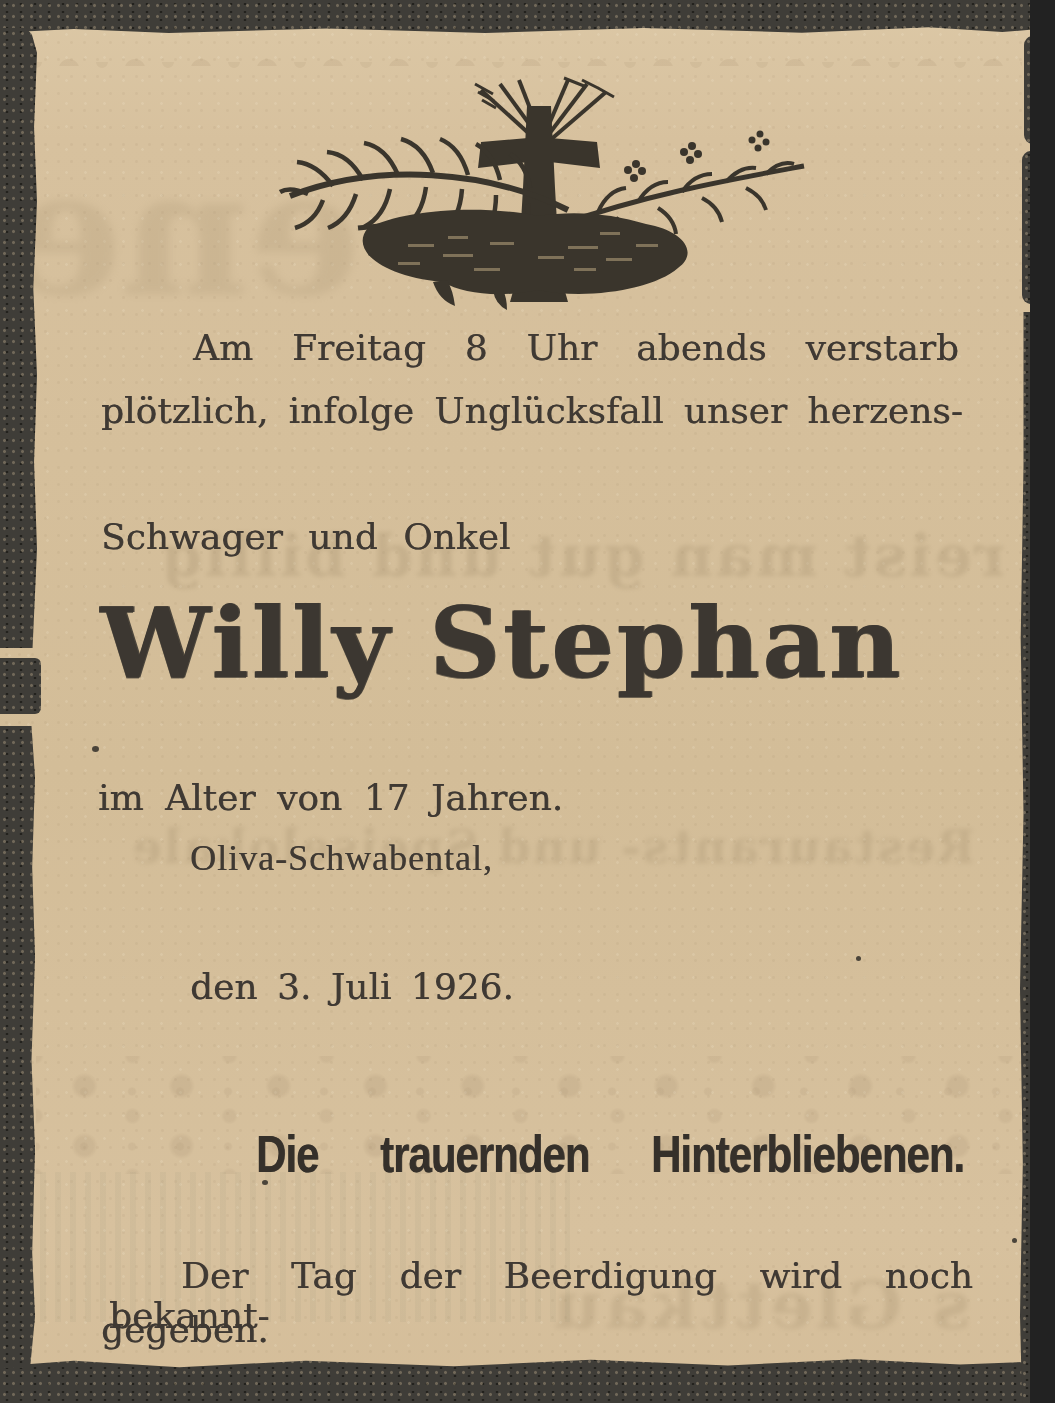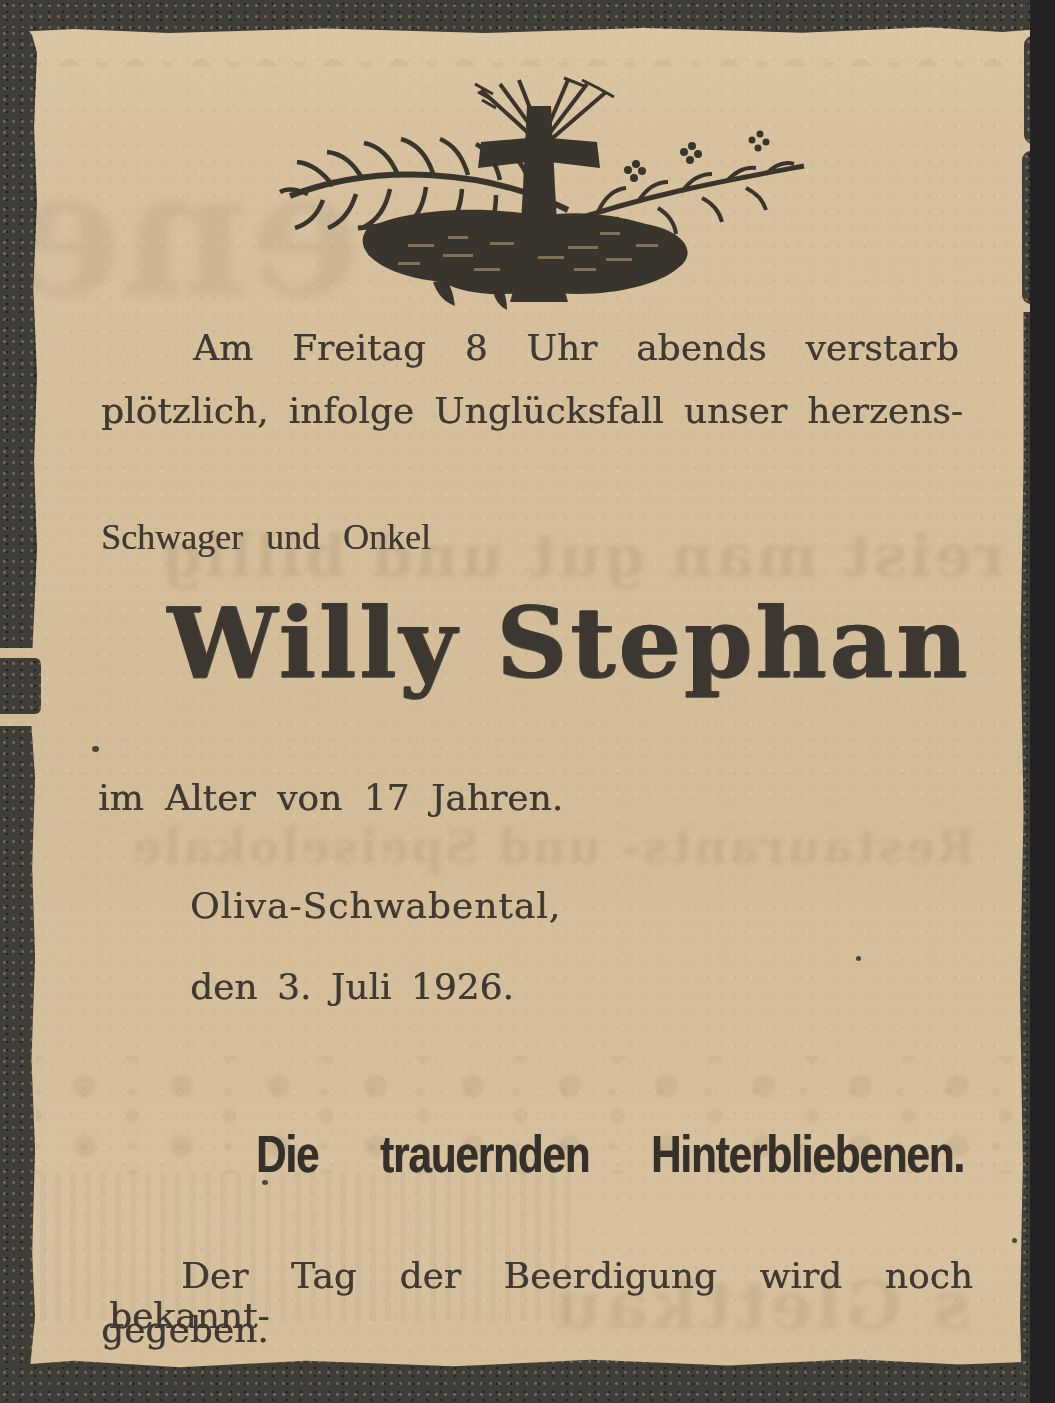--- a/index.html
+++ b/index.html
@@ -56,21 +56,21 @@
   .orn-stripes{left:40px;top:1172px;width:530px;height:150px;opacity:.5;
     background:repeating-linear-gradient(90deg, rgba(118,124,100,.14) 0 6px, transparent 6px 15px);}
 
   .speck{position:absolute;background:#4a443a;border-radius:50%;}
 
   
   .t{position:absolute;color:#3f3933;line-height:1.12;
     text-shadow:0.4px 0 0 rgba(63,57,51,.8);}
   .just{text-align:justify;text-align-last:justify;}
   .intro{font-size:36px;}
-  .name{left:112px;top:588px;width:858px;text-align:right;font-size:98px;
+  .name{left:100px;top:588px;width:858px;text-align:left;font-size:98px;
     font-weight:bold;letter-spacing:3px;color:#3c3731;
     text-shadow:1.5px 0 0 rgba(60,55,49,.9),0 1px 0 rgba(60,55,49,.7);}
   .closing{left:256px;top:1126px;width:708px;font-family:"Liberation Sans",sans-serif;
     font-weight:bold;font-size:42px;letter-spacing:-1px;word-spacing:10px;
     color:#35302a;transform:scaleY(1.22);transform-origin:top left;
     text-shadow:0.6px 0 0 rgba(53,48,42,.8);}
   .ornament-svg{position:absolute;left:238px;top:76px;width:582px;height:238px;}
 </style>
 </head>
 <body>
@@ -160,27 +160,27 @@
         <rect x="252" y="166" width="24" height="3"></rect>
           <rect x="300" y="180" width="26" height="3"></rect>
         <rect x="362" y="156" width="20" height="3"></rect>
           <rect x="210" y="160" width="20" height="3"></rect>
       </g>
     </g>
   </svg>
 
   <div class="t intro just" style="left:193px;top:328px;width:766px;">Am Freitag 8 Uhr abends verstarb</div>
   <div class="t intro just" style="left:101px;top:391px;width:862px;">plötzlich, infolge Unglücksfall unser herzens-</div>
-  <div class="t intro" style="left:101px;top:517px;word-spacing:14px;font-family:Liberation Serif, serif;">Schwager und Onkel</div>
+  <div class="t intro" style="left:101px;top:517px;word-spacing:14px;">Schwager und Onkel</div>
 
   <div class="t name">Willy Stephan</div>
 
   <div class="t intro" style="left:98px;top:778px;word-spacing:10px;text-align:center;">im Alter von 17 Jahren.</div>
 
-  <div class="t intro" style="left:190px;top:886px;letter-spacing:1px;">Oliva-Schwabental,</div>
+  <div class="t intro" style="left:190px;top:838px;letter-spacing:1px;font-family:Liberation Serif, serif;">Oliva-Schwabental,</div>
   <div class="t intro" style="left:190px;top:967px;word-spacing:8px;">den 3. Juli 1926.</div>
 
 
   <div class="t closing just">Die trauernden Hinterbliebenen.</div>
 
   <div class="t intro just" style="left:101px;top:1256px;width:864px;text-indent:72px;margin-left:8px;">Der Tag der Beerdigung wird noch bekannt-</div>
   <div class="t intro" style="left:101px;top:1310px;">gegeben.</div>
 
   <div class="speck" style="left:92px;top:746px;width:7px;height:6px;"></div>
   <div class="speck" style="left:856px;top:956px;width:5px;height:5px;"></div>

